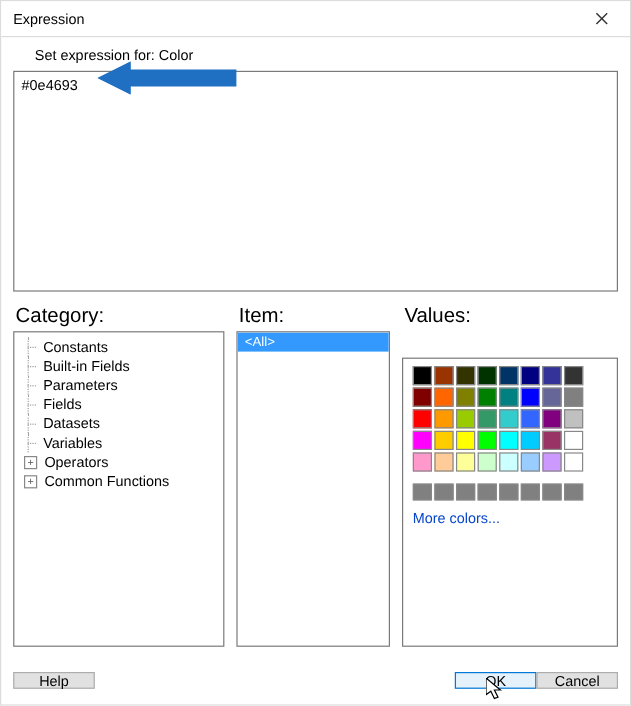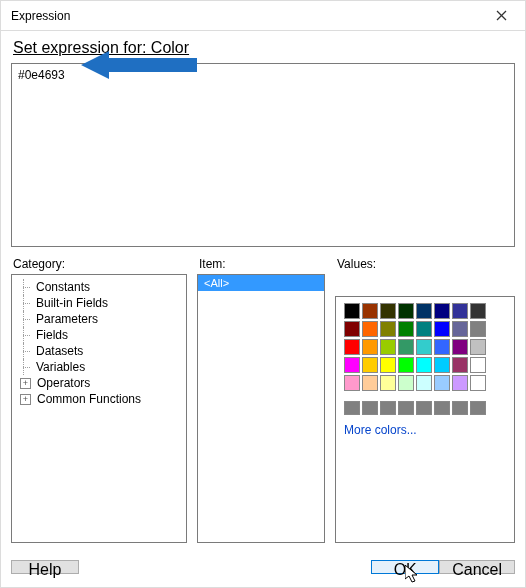--- a/index.html
+++ b/index.html
@@ -25,23 +25,22 @@
     background: #fff;
   }
   .titlebar .title { font-size: 12px; }
   .close-btn {
     width: 32px; height: 28px;
     display: flex; align-items: center; justify-content: center;
     cursor: default;
   }
   .close-btn svg { stroke: #333; stroke-width: 1.2; }
   .subtitle {
-    padding: 8px 10px 6px 12px;
-    font-size: 16px;
-    text-decoration: underline;
+    padding: 8px 10px 6px 28px;
+    font-size: 12px;
   }
   .expr-box {
     margin: 0 10px 10px 10px;
     height: 184px;
     border: 1px solid #7a7a7a;
     position: relative;
     background: #fff;
   }
   .expr-box textarea {
     width: 100%; height: 100%;
@@ -57,21 +56,21 @@
     pointer-events: none;
   }
   .arrow svg { display: block; }
   .middle {
     display: flex;
     padding: 0 10px;
     gap: 10px;
     height: 286px;
   }
   .pane-label {
-    font-size: 12px;
+    font-size: 17px;
     margin-bottom: 3px;
     padding-left: 2px;
   }
   .pane {
     display: flex; flex-direction: column;
     min-width: 0;
   }
   .pane-cat { width: 176px; }
   .pane-item { width: 128px; }
   .pane-val { flex: 1; }
@@ -156,21 +155,21 @@
     align-items: center;
     padding: 0 10px;
     border-top: 0;
   }
   .btn {
     min-width: 68px;
     height: 14px;
     background: #e1e1e1;
     border: 1px solid #adadad;
     font-family: inherit;
-    font-size: 16px;
+    font-size: 12px;
     padding: 0 12px;
     cursor: default;
   }
   .btn.default {
     border: 1px solid #0078d7;
     background: #e5f1fb;
   }
   .footer .spacer { flex: 1; }
   .footer .btn + .btn { margin-left: 0; }
   .cursor-svg { position: absolute; left: 404px; top: 564px; pointer-events: none; }

